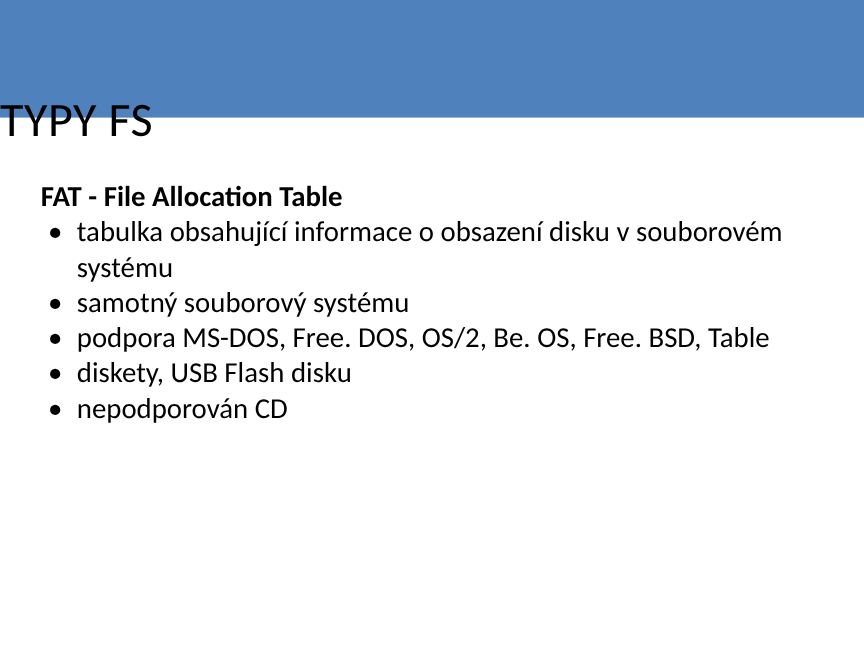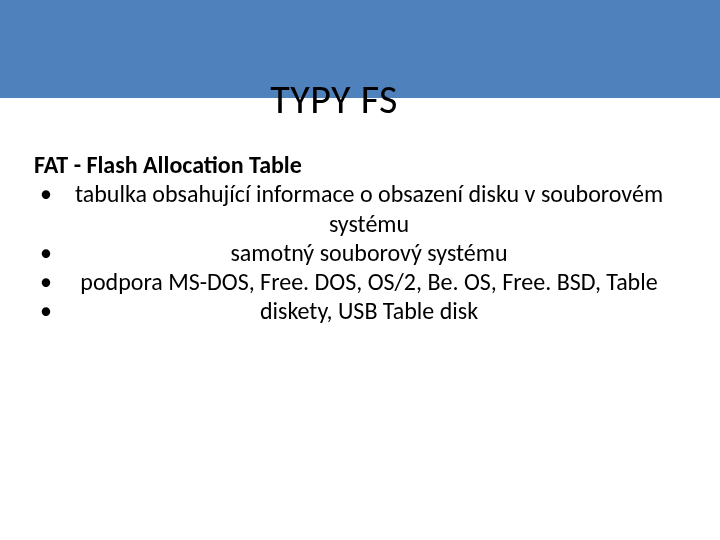--- a/index.html
+++ b/index.html
@@ -24,21 +24,21 @@
     top: 0;
     width: 720px;
     height: 98px;
     background: #4f81bd;
   }
   .title {
     position: absolute;
     left: 0;
     top: 75px;
     width: 668px;
-    text-align: center;
+    text-align: left;
     font-size: 40px;
     font-weight: 400;
     color: #000;
     letter-spacing: 0.5px;
   }
   .content {
     position: absolute;
     left: 34px;
     top: 150px;
     width: 640px;
@@ -46,21 +46,20 @@
     line-height: 1.22;
   }
   .subtitle {
     font-weight: 700;
     margin-bottom: 0px;
   }
   ul.bullets {
     list-style: none;
     padding: 0;
     margin: 0;
-    text-align: center;
   }
   ul.bullets li {
     position: relative;
     padding-left: 30px;
     margin: 0;
   }
   ul.bullets li::before {
     content: "•";
     position: absolute;
     left: 6px;
@@ -70,21 +69,22 @@
   }
 </style>
 </head>
 <body>
 
 <div class="slide">
   <div class="title-band"></div>
   <div class="title">TYPY FS</div>
 
   <div class="content">
-    <div class="subtitle">FAT - Flash Allocation Table</div>
+    <div class="subtitle">FAT - File Allocation Table</div>
     <ul class="bullets">
       <li>tabulka obsahující informace o obsazení disku v souborovém systému</li>
       <li>samotný souborový systému</li>
       <li>podpora MS-DOS, Free. DOS, OS/2, Be. OS, Free. BSD, Table</li>
-      <li>diskety, USB Table disk</li>
+      <li>diskety, USB Flash disku</li>
+      <li>nepodporován  CD</li>
     </ul>
   </div>
 </div>
 
 </body></html>

